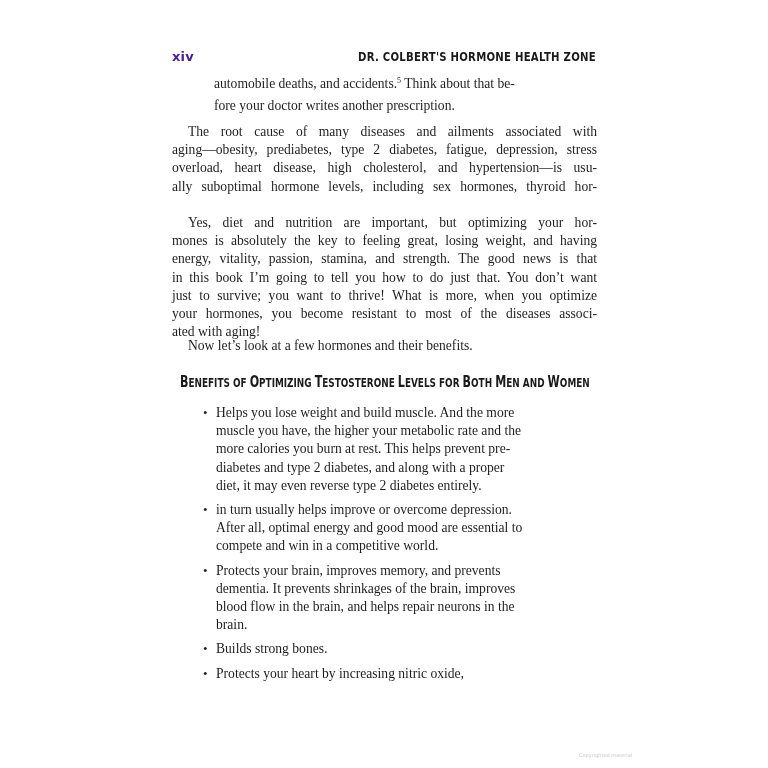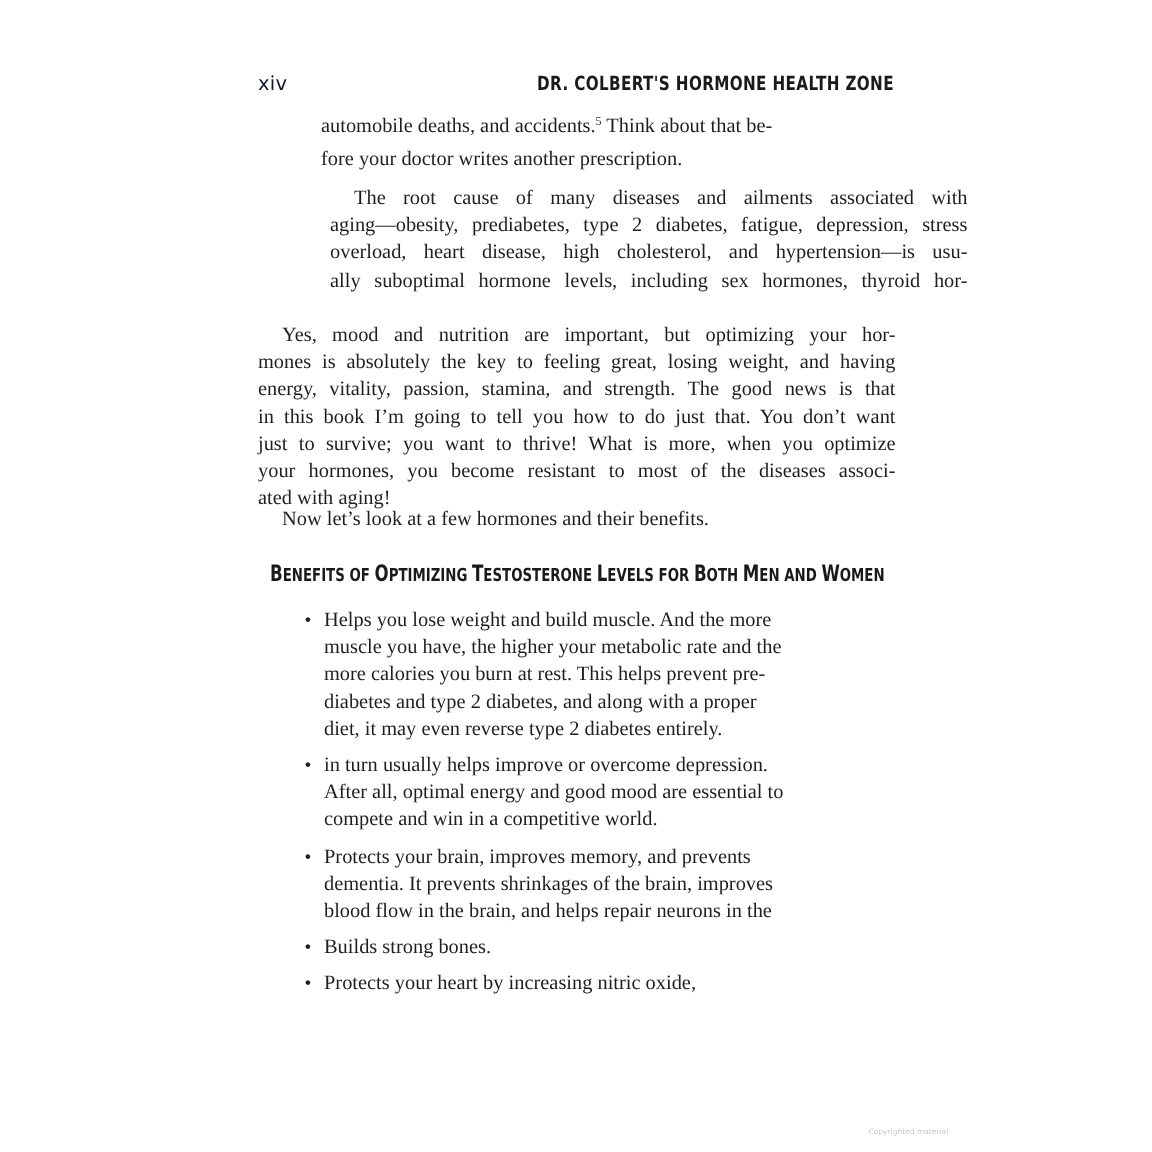--- a/index.html
+++ b/index.html
@@ -1,21 +1,21 @@
 <!DOCTYPE html>
 <html><head>
 <meta charset="utf-8">
 <style>
   html, body { margin: 0; padding: 0; background: #ffffff; }
   body { width: 768px; height: 768px; position: relative; overflow: hidden; }
   .page { position: absolute; left: 0; top: 0; width: 768px; height: 768px; background: #ffffff; }
   .serif { font-family: Liberation Serif, serif; color: #1e1e1e; }
   .header-folio {
     position: absolute; left: 172px; top: 49px;
-    font-family: "DejaVu Sans", sans-serif; font-weight: normal; font-size: 13px; color: #0f172a;
+    font-family: "DejaVu Sans", sans-serif; font-weight: bold; font-size: 13px; color: #4c1d95;
     letter-spacing: 0.2px;
   }
   .header-title {
     position: absolute; right: 172px; top: 49px;
     font-family: "DejaVu Sans", sans-serif; font-weight: bold; font-size: 13px; color: #1a1a1a;
     transform: scaleX(0.78); transform-origin: right center; letter-spacing: 0.3px;
   }
   .block { position: absolute; left: 172px; width: 425px; font-size: 13.6px; line-height: 18.2px; text-align: justify; }
   .quote { position: absolute; left: 214px; top: 73px; width: 300px; font-size: 13.6px; line-height: 22px; }
   .quote .line { display: block; white-space: nowrap; }
@@ -41,29 +41,29 @@
 <div class="page">
 
   <div class="header-folio">xiv</div>
   <div class="header-title">DR. COLBERT'S HORMONE HEALTH ZONE</div>
 
   <div class="quote serif">
     <span class="line"><span>automobile deaths, and accidents.</span><sup>5</sup><span> Think about that be-</span></span>
     <span class="line">fore your doctor writes another prescription.</span>
   </div>
 
-  <div class="block para serif" style="top:123px;margin-left:48px;">
+  <div class="block para serif" style="top:123px;">
     <span class="line indent">The root cause of many diseases and ailments associated with</span>
     <span class="line">aging—obesity, prediabetes, type 2 diabetes, fatigue, depression, stress</span>
     <span class="line">overload, heart disease, high cholesterol, and hypertension—is usu-</span>
     <span class="line">ally suboptimal hormone levels, including sex hormones, thyroid hor-</span>
   </div>
 
   <div class="block para serif" style="top:214px;">
-    <span class="line indent">Yes, mood and nutrition are important, but optimizing your hor-</span>
+    <span class="line indent">Yes, diet and nutrition are important, but optimizing your hor-</span>
     <span class="line">mones is absolutely the key to feeling great, losing weight, and having</span>
     <span class="line">energy, vitality, passion, stamina, and strength. The good news is that</span>
     <span class="line">in this book I’m going to tell you how to do just that. You don’t want</span>
     <span class="line">just to survive; you want to thrive! What is more, when you optimize</span>
     <span class="line">your hormones, you become resistant to most of the diseases associ-</span>
     <span class="line last">ated with aging!</span>
   </div>
 
   <div class="block para serif" style="top:337px;">
     <span class="line indent last">Now let’s look at a few hormones and their benefits.</span>
@@ -86,20 +86,21 @@
       <span class="dot">•</span>
       <span class="line">in turn usually helps improve or overcome depression.</span>
       <span class="line">After all, optimal energy and good mood are essential to</span>
       <span class="line">compete and win in a competitive world.</span>
     </li>
     <li class="bullet">
       <span class="dot">•</span>
       <span class="line">Protects your brain, improves memory, and prevents</span>
       <span class="line">dementia. It prevents shrinkages of the brain, improves</span>
       <span class="line">blood flow in the brain, and helps repair neurons in the</span>
+      <span class="line">brain.</span>
     </li>
     <li class="bullet">
       <span class="dot">•</span>
       <span class="line">Builds strong bones.</span>
     </li>
     <li class="bullet">
       <span class="dot">•</span>
       <span class="line">Protects your heart by increasing nitric oxide,</span>
     </li>
   </ul>

